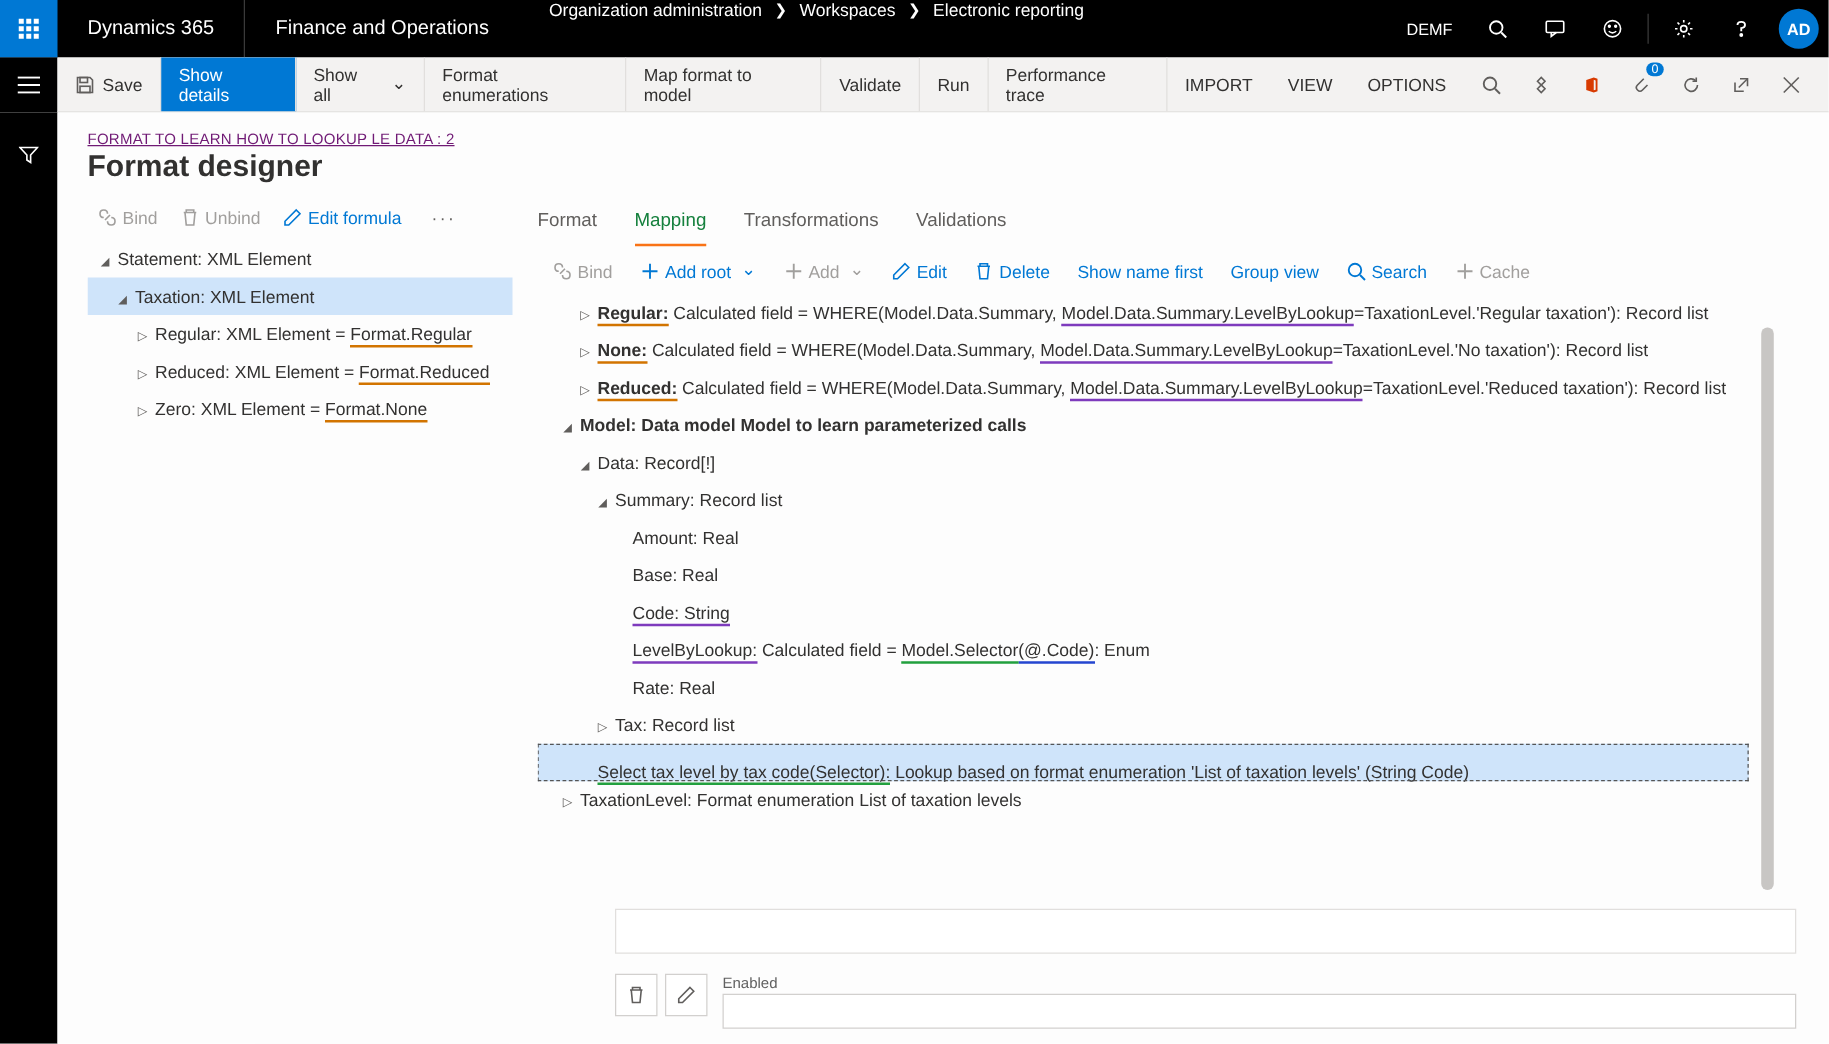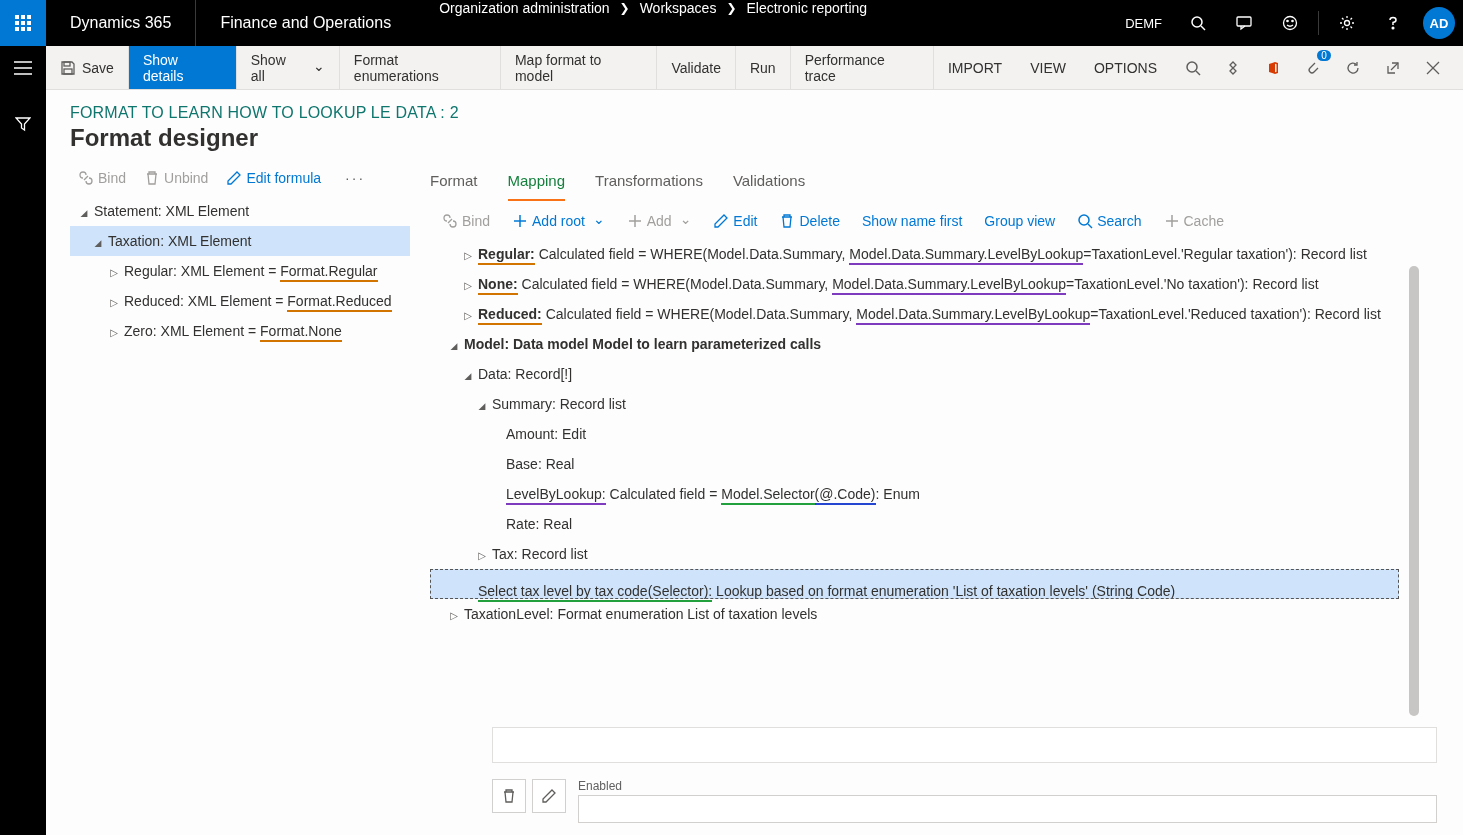--- a/index.html
+++ b/index.html
@@ -32,21 +32,21 @@
   .cmd-ricon { width: 36px; display: flex; align-items: center; justify-content: center; cursor: pointer; position: relative; height: 44px; }
   .badge { position: absolute; top: 4px; right: 0; background: #0078d4; color:#fff; font-size: 10px; border-radius: 8px; padding: 0 4px; min-width: 14px; text-align: center; }
   
   
   .body-row { display: flex; height: calc(835px - 46px - 44px); }
   .left-rail { width: 46px; background: #000; display: flex; flex-direction: column; align-items: center; padding-top: 14px; }
   .rail-icon { width: 46px; height: 40px; display: flex; align-items: center; justify-content: center; color: #fff; cursor: pointer; }
   
   .main { flex: 1; display: flex; flex-direction: column; padding: 14px 24px 0px 24px; overflow: hidden; position: relative; background:#fdfdfd; }
   
-  .page-header .eyebrow { font-size: 16px; color: #0f766e; letter-spacing: 0.2px; }
+  .page-header .eyebrow { font-size: 12px; color: #701a75; letter-spacing: 0.2px; text-decoration: underline; }
   .page-header h1 { font-size: 24px; font-weight: 600; margin-top: 2px; }
   
   .columns { display: flex; flex: 1; margin-top: 14px; gap: 20px; overflow: hidden; }
   
   .left-col { width: 340px; flex-shrink: 0; display: flex; flex-direction: column; }
   .left-toolbar { display: flex; align-items: center; gap: 18px; padding: 4px 0 10px 8px; }
   .tb-link { display: flex; align-items: center; gap: 4px; cursor: pointer; color: #605e5c; font-size: 14px; }
   .tb-link.disabled { color: #a19f9d; cursor: default;}
   .tb-link.blue { color: #0078d4; }
   .tb-more { color: #605e5c; letter-spacing: 2px; padding: 0 6px; cursor:pointer; }
@@ -411,25 +411,29 @@
             <div class="map-row mi-1">
               <span class="tw-caret caret-open"></span>
               <span class="txt"><span class="seg">Data: Record[!]</span></span>
             </div>
             <div class="map-row mi-2">
               <span class="tw-caret caret-open"></span>
               <span class="txt"><span class="seg">Summary: Record list</span></span>
             </div>
             <div class="map-row mi-3">
               <span class="tw-caret "></span>
-              <span class="txt"><span class="seg">Amount: Edit</span></span>
+              <span class="txt"><span class="seg">Amount: Real</span></span>
             </div>
             <div class="map-row mi-3">
               <span class="tw-caret "></span>
               <span class="txt"><span class="seg">Base: Real</span></span>
+            </div>
+            <div class="map-row mi-3">
+              <span class="tw-caret "></span>
+              <span class="txt"><span class="seg u-purple">Code: String</span></span>
             </div>
             <div class="map-row mi-3">
               <span class="tw-caret "></span>
               <span class="txt"><span class="seg u-purple">LevelByLookup:</span><span class="seg"> Calculated field = </span><span class="seg u-green">Model.Selector</span><span class="seg u-blue">(@.Code)</span><span class="seg">: Enum</span></span>
             </div>
             <div class="map-row mi-3">
               <span class="tw-caret "></span>
               <span class="txt"><span class="seg">Rate: Real</span></span>
             </div>
             <div class="map-row mi-2">

